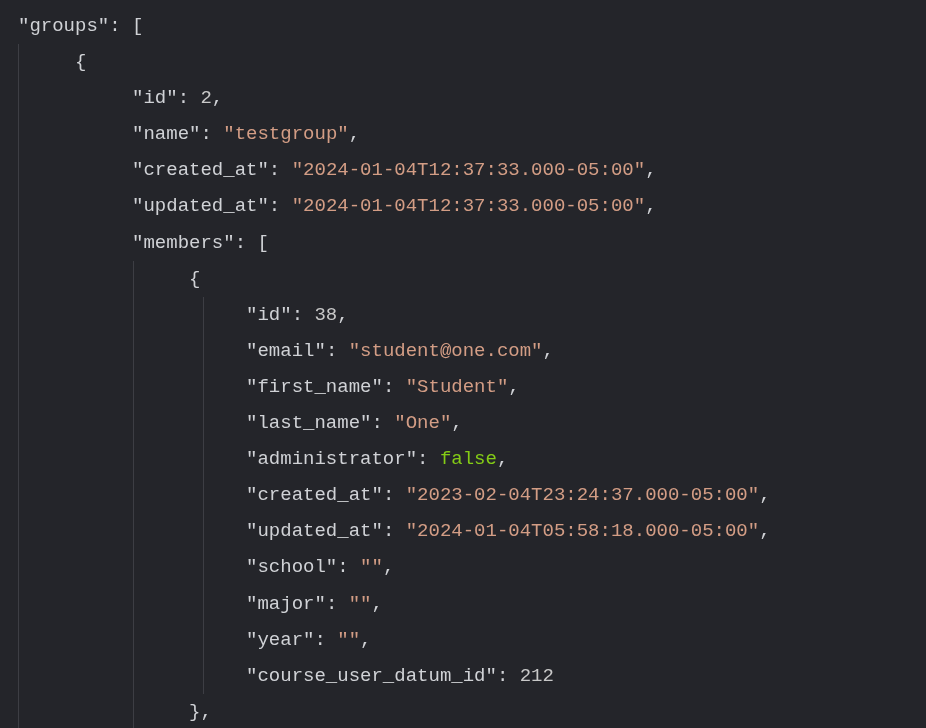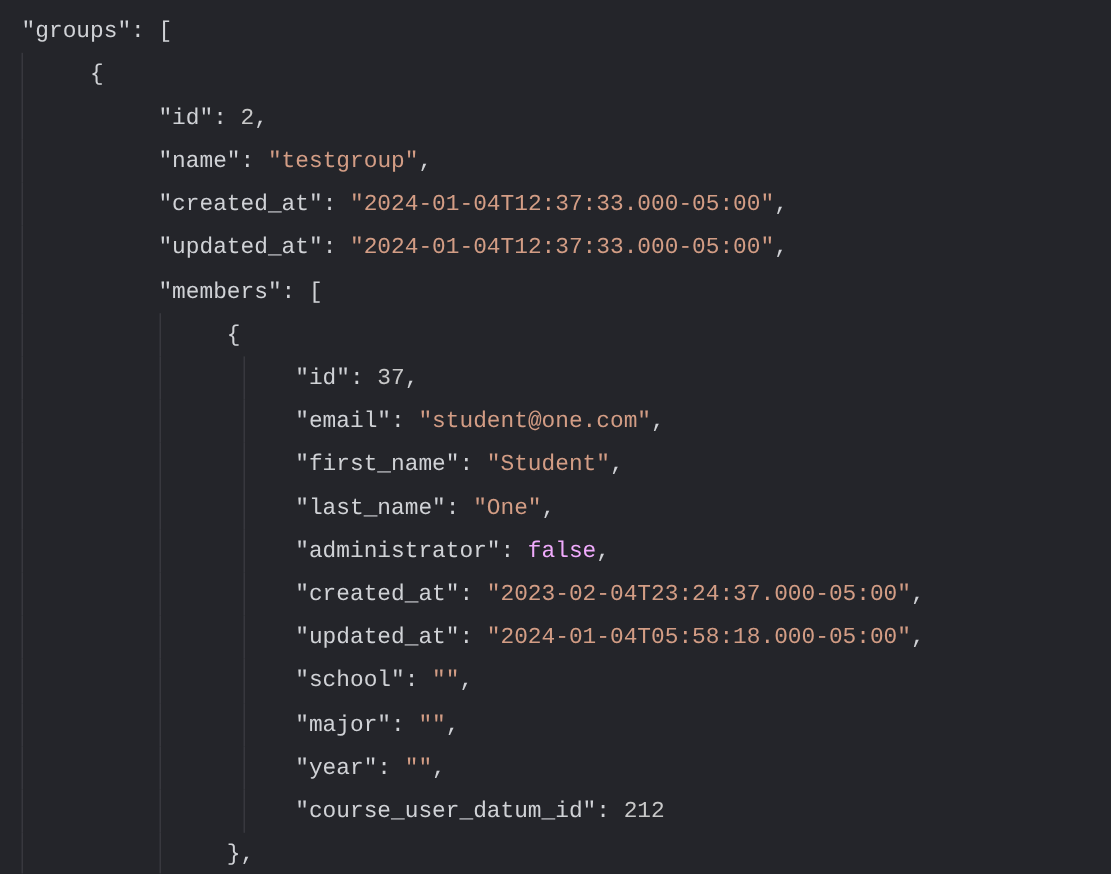--- a/index.html
+++ b/index.html
@@ -18,21 +18,21 @@
       height: 728px;
       overflow: hidden;
     }
     .line {
       white-space: pre;
       position: relative;
     }
     .key { color: #d0d2d6; }
     .string { color: #d39d85; }
     .number { color: #c8c8c8; }
-    .boolean { color: #f0abfc; }
+    .boolean { color: #84cc16; }
     .punct { color: #d0d2d6; }
     .guide {
       position: absolute;
       left: 0;
       top: 0;
       bottom: 0;
       width: 1px;
       background: #3d3e44;
     }
     .guide.g1 { left: 0px; }
@@ -56,21 +56,21 @@
 <div class="line"><span class="guide g1"></span>          <span class="key">"name"</span><span class="punct">: </span><span class="string">"testgroup"</span><span class="punct">,</span></div>
 
 <div class="line"><span class="guide g1"></span>          <span class="key">"created_at"</span><span class="punct">: </span><span class="string">"2024-01-04T12:37:33.000-05:00"</span><span class="punct">,</span></div>
 
 <div class="line"><span class="guide g1"></span>          <span class="key">"updated_at"</span><span class="punct">: </span><span class="string">"2024-01-04T12:37:33.000-05:00"</span><span class="punct">,</span></div>
 
 <div class="line"><span class="guide g1"></span>          <span class="key">"members"</span><span class="punct">: </span><span class="punct">[</span></div>
 
 <div class="line"><span class="guide g1"></span><span class="guide g2"></span>               <span class="punct">{</span></div>
 
-<div class="line"><span class="guide g1"></span><span class="guide g2"></span><span class="guide g3"></span>                    <span class="key">"id"</span><span class="punct">: </span><span class="number">37</span><span class="punct">,</span></div>
+<div class="line"><span class="guide g1"></span><span class="guide g2"></span><span class="guide g3"></span>                    <span class="key">"id"</span><span class="punct">: </span><span class="number">38</span><span class="punct">,</span></div>
 
 <div class="line"><span class="guide g1"></span><span class="guide g2"></span><span class="guide g3"></span>                    <span class="key">"email"</span><span class="punct">: </span><span class="string">"student@one.com"</span><span class="punct">,</span></div>
 
 <div class="line"><span class="guide g1"></span><span class="guide g2"></span><span class="guide g3"></span>                    <span class="key">"first_name"</span><span class="punct">: </span><span class="string">"Student"</span><span class="punct">,</span></div>
 
 <div class="line"><span class="guide g1"></span><span class="guide g2"></span><span class="guide g3"></span>                    <span class="key">"last_name"</span><span class="punct">: </span><span class="string">"One"</span><span class="punct">,</span></div>
 
 <div class="line"><span class="guide g1"></span><span class="guide g2"></span><span class="guide g3"></span>                    <span class="key">"administrator"</span><span class="punct">: </span><span class="boolean">false</span><span class="punct">,</span></div>
 
 <div class="line"><span class="guide g1"></span><span class="guide g2"></span><span class="guide g3"></span>                    <span class="key">"created_at"</span><span class="punct">: </span><span class="string">"2023-02-04T23:24:37.000-05:00"</span><span class="punct">,</span></div>

